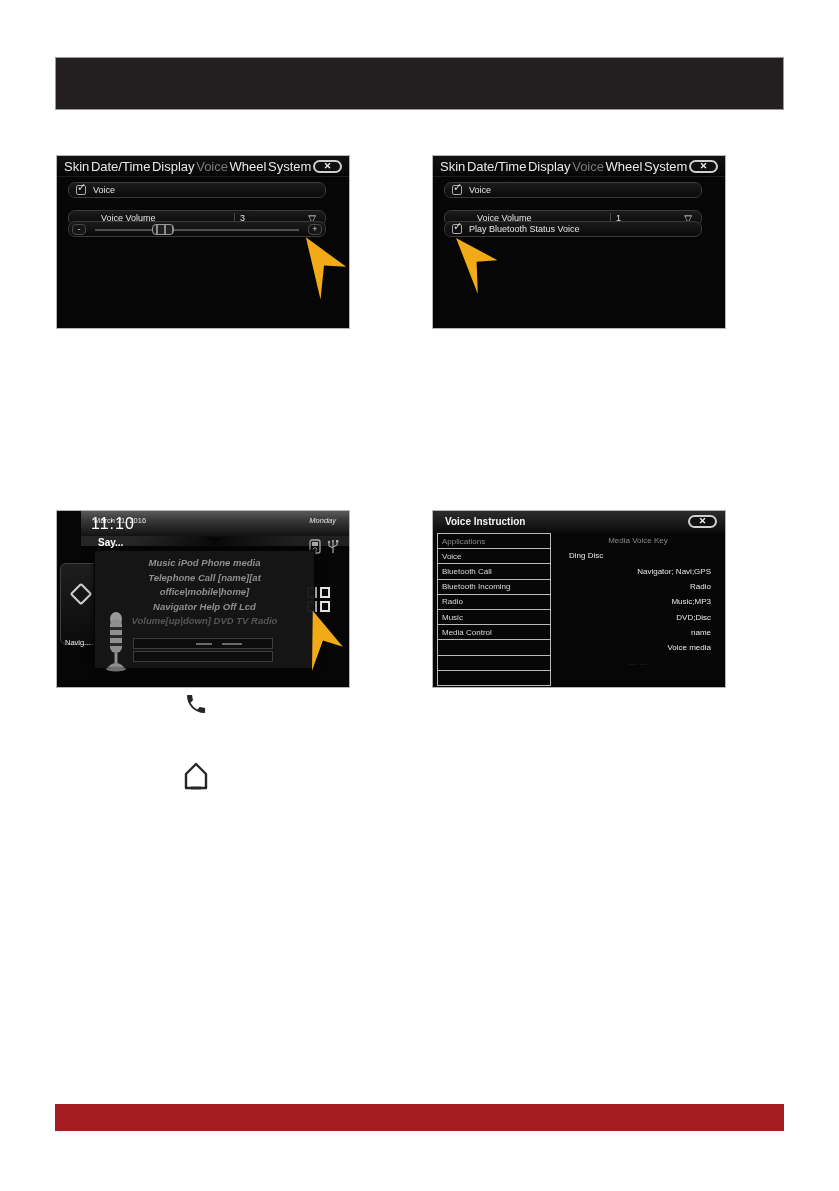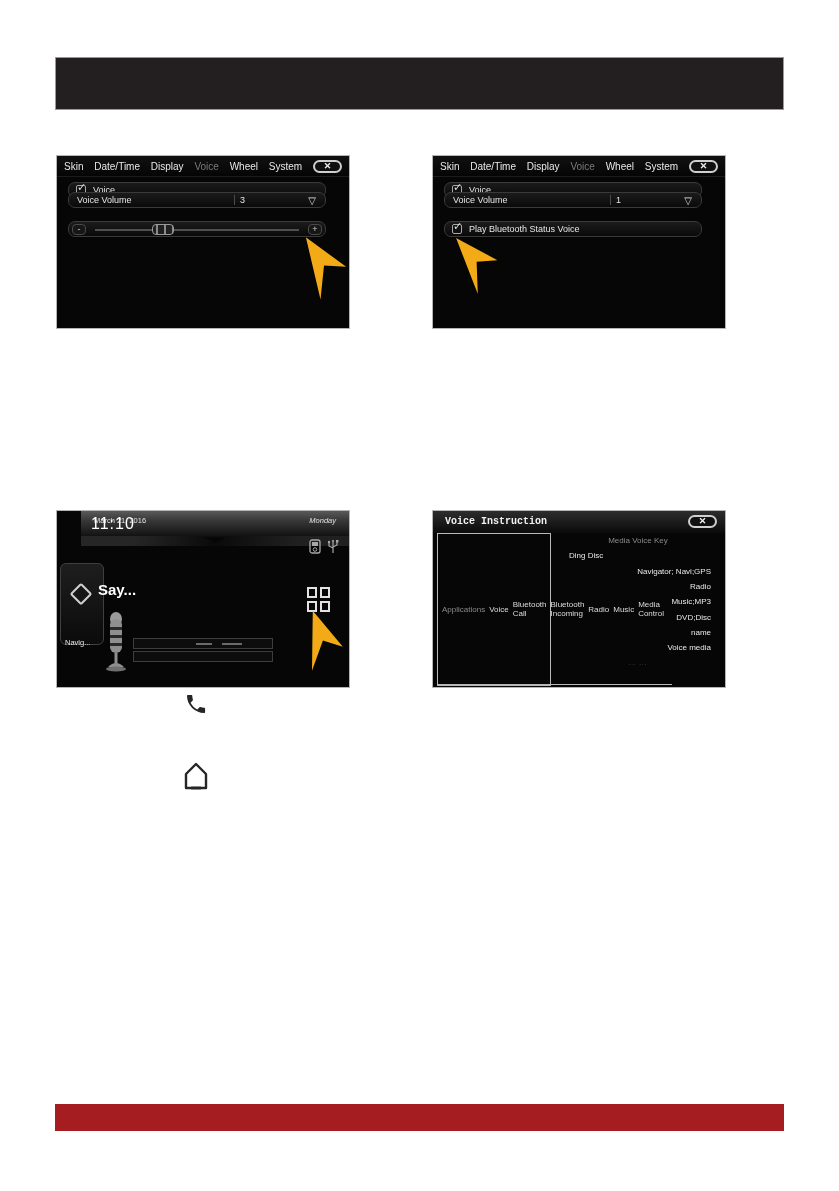--- a/index.html
+++ b/index.html
@@ -21,31 +21,31 @@
            border:1px solid #b5b5b5; overflow:hidden; color:#e6e6e6; }
   #panel1 { left:56px;  top:155px; height:174px; }
   #panel2 { left:432px; top:155px; height:174px; }
   #panel3 { left:56px;  top:510px; height:178px; }
   #panel4 { left:432px; top:510px; height:178px; }
 
   
   .tabbar { height:21px; display:flex; align-items:center; padding:0 7px;
             justify-content:space-between; background:linear-gradient(#111,#050505);
             border-bottom:1px solid #1c1c1c; }
-  .tab { font-size:10px; color:#e8e8e8; white-space:nowrap; }
+  .tab { font-size:13px; color:#e8e8e8; white-space:nowrap; }
   .tab.active { color:#7b7b7b; }
   .close-oval { width:29px; height:13px; border:2px solid #cfcfcf; border-radius:8px;
                 background:#101010; color:#f2f2f2; font-size:9px; font-weight:bold;
                 display:flex; align-items:center; justify-content:center; line-height:1; }
 
   .srow { position:absolute; left:11px; width:258px; height:16px;
           border:1px solid #3a3a3a; border-radius:7px;
           background:linear-gradient(#1b1b1b,#0a0a0a);
           display:flex; align-items:center; font-size:9px; color:#e5e5e5; }
-  .srow.r1 { top:26px; } .srow.r2 { top:36px; } .srow.r3 { top:65px; }
+  .srow.r1 { top:26px; } .srow.r2 { top:54px;padding-left:24px; } .srow.r3 { top:65px; }
 
   .cbx { position:relative; width:10px; height:10px; margin:0 7px;
          border:1px solid #aaaaaa; border-radius:2px; background:#101010; flex:0 0 auto; }
   .cbx .tick { position:absolute; left:0px; top:-5px; font-size:11px; color:#dddddd; }
 
   .vol-label { padding-left:8px; }
   .vsep { position:absolute; left:165px; top:2px; bottom:2px; width:1px; background:#4a4a4a; }
   .vol-value { position:absolute; left:171px; }
   .dd-triangle { position:absolute; right:9px; top:2px; font-size:10px; color:#e0e0e0; }
 
@@ -77,45 +77,45 @@
               border:1px solid #3f3f3f; border-radius:6px;
               background:linear-gradient(#1e1e1e,#0b0b0b); z-index:1; }
   .nav-tile .nt-icon { position:absolute; left:12px; top:22px; width:16px; height:16px;
               border:2px solid #cfcfcf; transform:rotate(45deg); border-radius:2px; background:#161616; }
   .nav-tile .nt-label { position:absolute; left:4px; top:74px; font-size:7.5px; color:#e8e8e8; }
 
   .apps-grid { position:absolute; left:250px; top:76px; width:24px; height:26px; z-index:1;
                display:grid; grid-template-columns:10px 10px; grid-template-rows:11px 11px; gap:3px; }
   .apps-grid span { border:2px solid #e2e2e2; background:transparent; }
 
-  .say-label { position:absolute; left:41px; top:26px; font-size:15px; font-weight:bold;
-               color:#ffffff; z-index:5;margin-top:44px; }
+  .say-label { position:absolute; left:41px; top:26px; font-size:10px; font-weight:bold;
+               color:#ffffff; z-index:5; }
   .voice-popup { position:absolute; left:37px; top:39px; width:221px; height:119px;
                background:rgba(22,22,22,0.96); border:1px solid #050505; z-index:4;
                box-shadow:0 0 6px rgba(0,0,0,0.8); }
   .vp-line { font-size:9.5px; font-style:italic; font-weight:bold; color:#8f8f8f;
              text-align:center; line-height:14.5px; white-space:nowrap; }
   .vp-line:first-child { margin-top:5px; }
   .vp-line.dim { color:#565656; }
 
   .mic { position:absolute; left:46px; top:100px; z-index:5; }
   .meter { position:absolute; left:76px; width:140px; height:11px; z-index:5;
            background:#0d0d0d; border:1px solid #3d3d3d; }
   .meter.m1 { top:127px; }
   .meter.m2 { top:140px; }
   .meter.m1:after { content:""; position:absolute; left:62px; top:4px; width:46px; height:2px;
            background:linear-gradient(90deg,#6a6a6a 0 16px,transparent 16px 26px,#6a6a6a 26px 46px); }
 
   
   .p4-titlebar { position:relative; height:22px;
                  background:linear-gradient(#2d2d2d,#0a0a0a); }
-  .p4-title { position:absolute; left:12px; top:5px; font-size:10px; font-weight:bold; color:#f2f2f2;font-family:Liberation Mono, monospace; }
+  .p4-title { position:absolute; left:12px; top:5px; font-size:10px; font-weight:bold; color:#f2f2f2; }
   .p4-close { position:absolute; right:8px; top:4px; }
   .p4-table { position:absolute; left:4px; top:22px; width:114px; height:153px;
-              border:1px solid #b9b9b9; display:flex; flex-direction:row; }
+              border:1px solid #b9b9b9; display:flex; flex-direction:column; }
   .p4lrow { flex:1; border-bottom:1px solid #b9b9b9; display:flex; align-items:center;
             padding-left:4px; font-size:8px; color:#dcdcdc; }
   .p4lrow:last-child { border-bottom:none; }
   .p4lrow.hdr { color:#8a8a8a; }
   .p4-values { position:absolute; left:122px; top:22px; width:166px; height:153px;
                display:flex; flex-direction:column; }
   .p4vrow { flex:1; display:flex; align-items:center; font-size:8px; color:#e8e8e8; }
   .p4vrow.v-center { justify-content:center; }
   .p4vrow.v-left   { justify-content:flex-start; padding-left:14px; }
   .p4vrow.v-right  { justify-content:flex-end; padding-right:10px; }
@@ -222,20 +222,27 @@
 
   <div class="apps-grid">
     <span></span>
       <span></span>
     <span></span>
       <span></span>
   </div>
 
   <span class="say-label">Say...</span>
 
+  <div class="voice-popup">
+    <div class="vp-line">Music  iPod  Phone media</div>
+    <div class="vp-line">Telephone  Call [name][at</div>
+    <div class="vp-line">office|mobile|home]</div>
+    <div class="vp-line">Navigator  Help  Off Lcd</div>
+    <div class="vp-line dim">Volume[up|down]  DVD  TV  Radio</div>
+  </div>
 
   <svg class="mic" width="26" height="66" viewBox="0 0 26 66">
     <ellipse cx="13" cy="8" rx="6" ry="7" fill="#9a9a9a"></ellipse>
     <rect x="7" y="8" width="12" height="34" rx="6" fill="#8f8f8f"></rect>
     <rect x="7" y="16" width="12" height="3" fill="#2a2a2a"></rect>
     <rect x="7" y="24" width="12" height="3" fill="#2a2a2a"></rect>
     <rect x="7" y="32" width="12" height="3" fill="#2a2a2a"></rect>
     <path d="M13 42 L13 52" stroke="#8f8f8f" stroke-width="3"></path>
     <path d="M5 56 Q13 48 21 56 Z" fill="#8f8f8f"></path>
     <ellipse cx="13" cy="58" rx="10" ry="2.5" fill="#6f6f6f"></ellipse>

